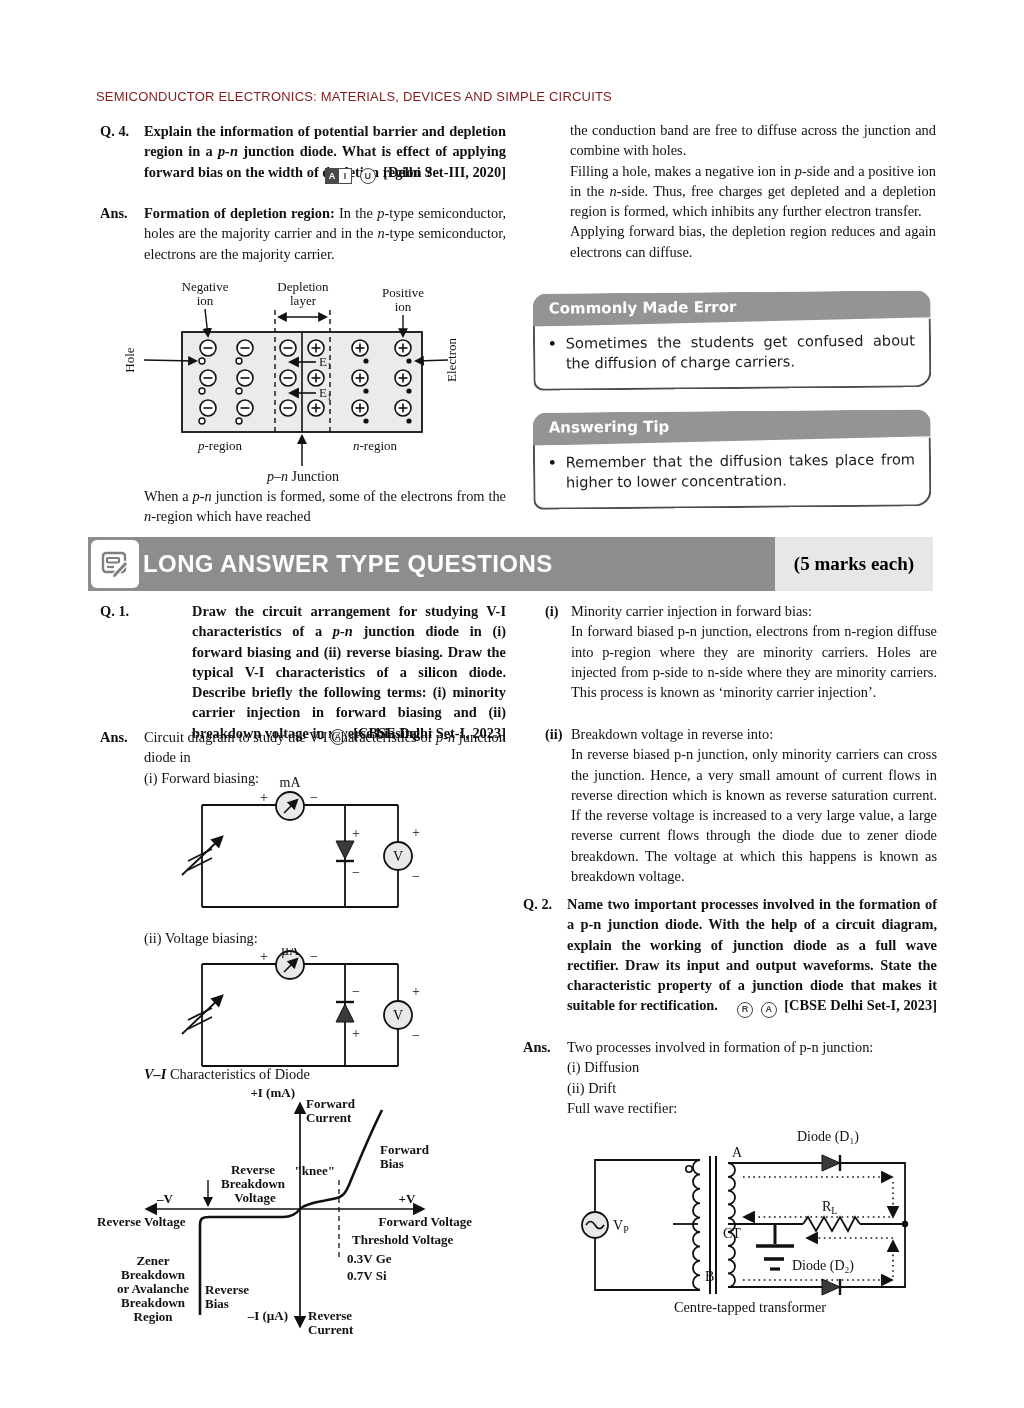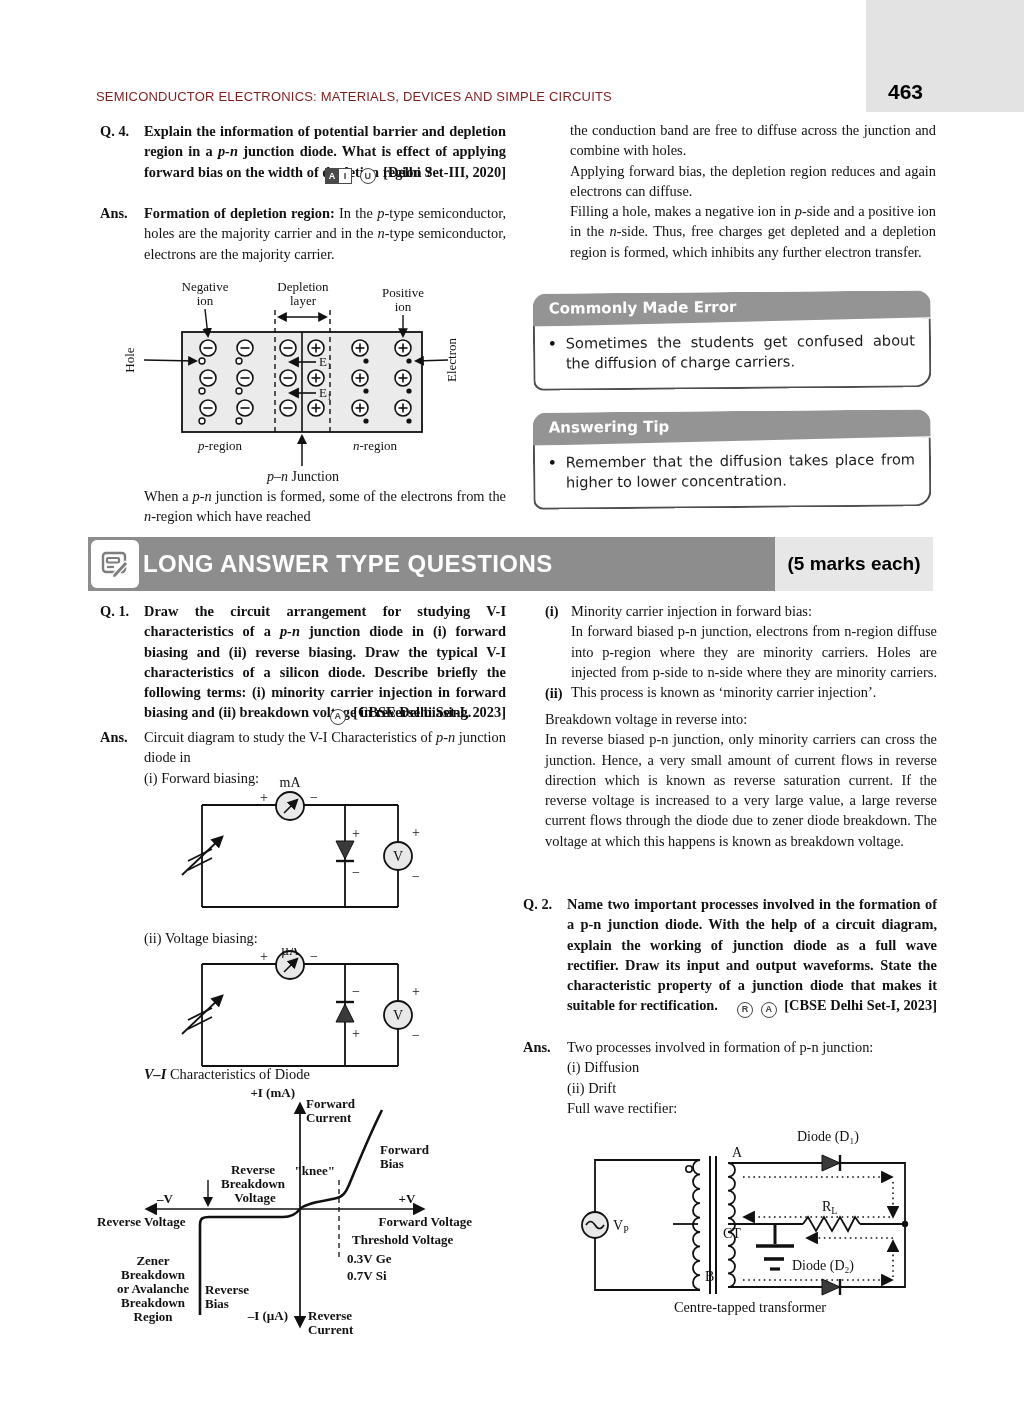--- a/index.html
+++ b/index.html
@@ -36,39 +36,36 @@
      margin-top:-5px;padding:12px 14px 16px 14px;display:flex;gap:10px;background:#fff;}
   .note-bullet{font-size:11px;line-height:19px;}
   .note-text{font-family:"DejaVu Sans","Liberation Sans",sans-serif;font-size:14.6px;line-height:19.5px;color:#1c1c1c;text-align:justify;}
 
   .banner{display:flex;align-items:center;background:#8d8d8d;height:54px;width:845px;}
   .banner-icon{width:48px;height:48px;background:#fff;border-radius:6px;margin:3px 0 3px 3px;
      display:flex;align-items:center;justify-content:center;}
   .banner-title{color:#fff;font-family:"Liberation Sans","DejaVu Sans",sans-serif;font-weight:bold;
      font-size:24px;letter-spacing:.4px;margin-left:4px;flex:1;}
   .banner-marks{background:#e7e7e7;color:#000;height:100%;display:flex;align-items:center;justify-content:center;
-     font-family:Liberation Sans, sans-serif;font-weight:bold;font-size:19px;width:158px;}
+     font-family:Liberation Serif, serif;font-weight:bold;font-size:19px;width:158px;}
 
   .svgt{font-family:"Liberation Serif","DejaVu Sans",serif;font-size:13px;fill:#111;}
   .svgb{font-weight:bold;} .s14{font-size:14px;}
   .caption{font-size:14.4px;}
   .item{display:flex;}
   .item .ilbl{flex:0 0 26px;font-weight:bold;font-size:14.4px;line-height:20.3px;}
   .item .itxt{flex:1;font-size:14.4px;line-height:20.3px;}
   .item .itxt .head{text-align:left;}
   .item .itxt .body{text-align:justify;}
 </style>
 </head>
 <body>
 
 <div class="page">
 
-  <div class="abs page-tab" style="left:866px;top:0;">
-    <div class="abs page-num" style="left:22px;top:80px;">463</div>
-  </div>
 
   <div class="abs running-head" style="left:96px;top:89px;width:660px;">SEMICONDUCTOR ELECTRONICS: MATERIALS, DEVICES AND SIMPLE CIRCUITS</div>
 
   <div class="abs qa" style="left:100px;top:121px;width:406px;">
     <div class="lbl">Q. 4.</div>
     <div class="txt qbold">
       <span>Explain the information of potential barrier and depletion region in a <i>p-n</i> junction diode. What is effect of applying forward bias on the width of depletion region ?</span>
       <div class="src-line">
         <span class="badge-book">
             <span class="bk dark">A</span>
@@ -165,22 +162,22 @@
     <text class="svgt" x="100" y="170" text-anchor="middle"><tspan font-style="italic">p</tspan><tspan>-region</tspan></text>
     <text class="svgt" x="255" y="170" text-anchor="middle"><tspan font-style="italic">n</tspan><tspan>-region</tspan></text>
     <line x1="182" y1="186" x2="182" y2="156" stroke="#111" stroke-width="1.5" marker-end="url(#ar1)"></line>
     <text class="svgt s14" x="183" y="201" text-anchor="middle"><tspan font-style="italic">p–n</tspan><tspan> Junction</tspan></text>
   </svg>
 
   <div class="abs para" style="left:144px;top:486px;width:362px;">When a <i>p-n</i> junction is formed, some of the electrons from the <i>n</i>-region which have reached</div>
 
   <div class="abs" style="left:570px;top:120px;width:366px;">
     <div class="para">the conduction band are free to diffuse across the junction and combine with holes.</div>
+    <div class="para">Filling a hole, makes a negative ion in <i>p</i>-side and a positive ion in the <i>n</i>-side. Thus, free charges get depleted and a depletion region is formed, which inhibits any further electron transfer.</div>
     <div class="para">Applying forward bias, the depletion region reduces and again electrons can diffuse.</div>
-    <div class="para">Filling a hole, makes a negative ion in <i>p</i>-side and a positive ion in the <i>n</i>-side. Thus, free charges get depleted and a depletion region is formed, which inhibits any further electron transfer.</div>
   </div>
 
   <div class="abs note-box" style="left:533px;top:292px;">
     <div class="note-head">Commonly Made Error</div>
     <div class="note-body">
       <span class="note-bullet">●</span>
       <div class="note-text">Sometimes the students get confused about the diffusion of charge carriers.</div>
     </div>
   </div>
 
@@ -198,21 +195,21 @@
         <rect x="4" y="5" width="22" height="19" rx="3" fill="none" stroke="#7e7e7e" stroke-width="2.4"></rect>
         <rect x="8" y="10" width="12" height="4.5" rx="1" fill="none" stroke="#7e7e7e" stroke-width="2.2"></rect>
         <line x1="8" y1="19" x2="15" y2="19" stroke="#7e7e7e" stroke-width="2.2"></line>
         <path d="M14,26 L26,13 L29,16 L17,29 L13.4,29.6 z" fill="#7e7e7e" stroke="#fff" stroke-width="1.2"></path>
       </svg>
     </div>
     <div class="banner-title">LONG ANSWER TYPE QUESTIONS</div>
     <div class="banner-marks">(5 marks each)</div>
   </div>
 
-  <div class="abs qa" style="left:100px;top:601px;width:406px;">
+  <div class="abs qa" style="left:100px;top:601px;width:406px;gap:48px;">
     <div class="lbl">Q. 1.</div>
     <div class="txt qbold">
       <span>Draw the circuit arrangement for studying V-I characteristics of a <i>p-n</i> junction diode in (i) forward biasing and (ii) reverse biasing. Draw the typical V-I characteristics of a silicon diode. Describe briefly the following terms: (i) minority carrier injection in forward biasing and (ii) breakdown voltage in reverse biasing.</span>
       <div class="src-line">
         <span class="badge-circ">A</span>
         <span>[CBSE Delhi Set-I, 2023]</span>
       </div>
     </div>
   </div>
 
@@ -336,21 +333,21 @@
   </svg>
 
   <div class="abs item" style="left:545px;top:601px;width:392px;">
     <div class="ilbl">(i)</div>
     <div class="itxt">
       <div class="head">Minority carrier injection in forward bias:</div>
       <div class="body">In forward biased p-n junction, electrons from n-region diffuse into p-region where they are minority carriers.  Holes are injected from p-side to n-side where they are minority carriers. This process is known as ‘minority carrier injection’.</div>
     </div>
   </div>
 
-  <div class="abs item" style="left:545px;top:683px;width:392px;flex-direction:column;">
+  <div class="abs item" style="left:545px;top:724px;width:392px;">
     <div class="ilbl">(ii)</div>
     <div class="itxt">
       <div class="head">Breakdown voltage in reverse into:</div>
       <div class="body">In reverse biased p-n junction, only minority carriers can cross the junction. Hence, a very small amount of current flows in reverse direction which is known as reverse saturation current. If the reverse voltage is increased to a very large value, a large reverse current flows through the diode due to zener diode  breakdown. The voltage at which this happens is known as breakdown voltage.</div>
     </div>
   </div>
 
   <div class="abs qa" style="left:523px;top:894px;width:414px;">
     <div class="lbl">Q. 2.</div>
     <div class="txt qbold">

